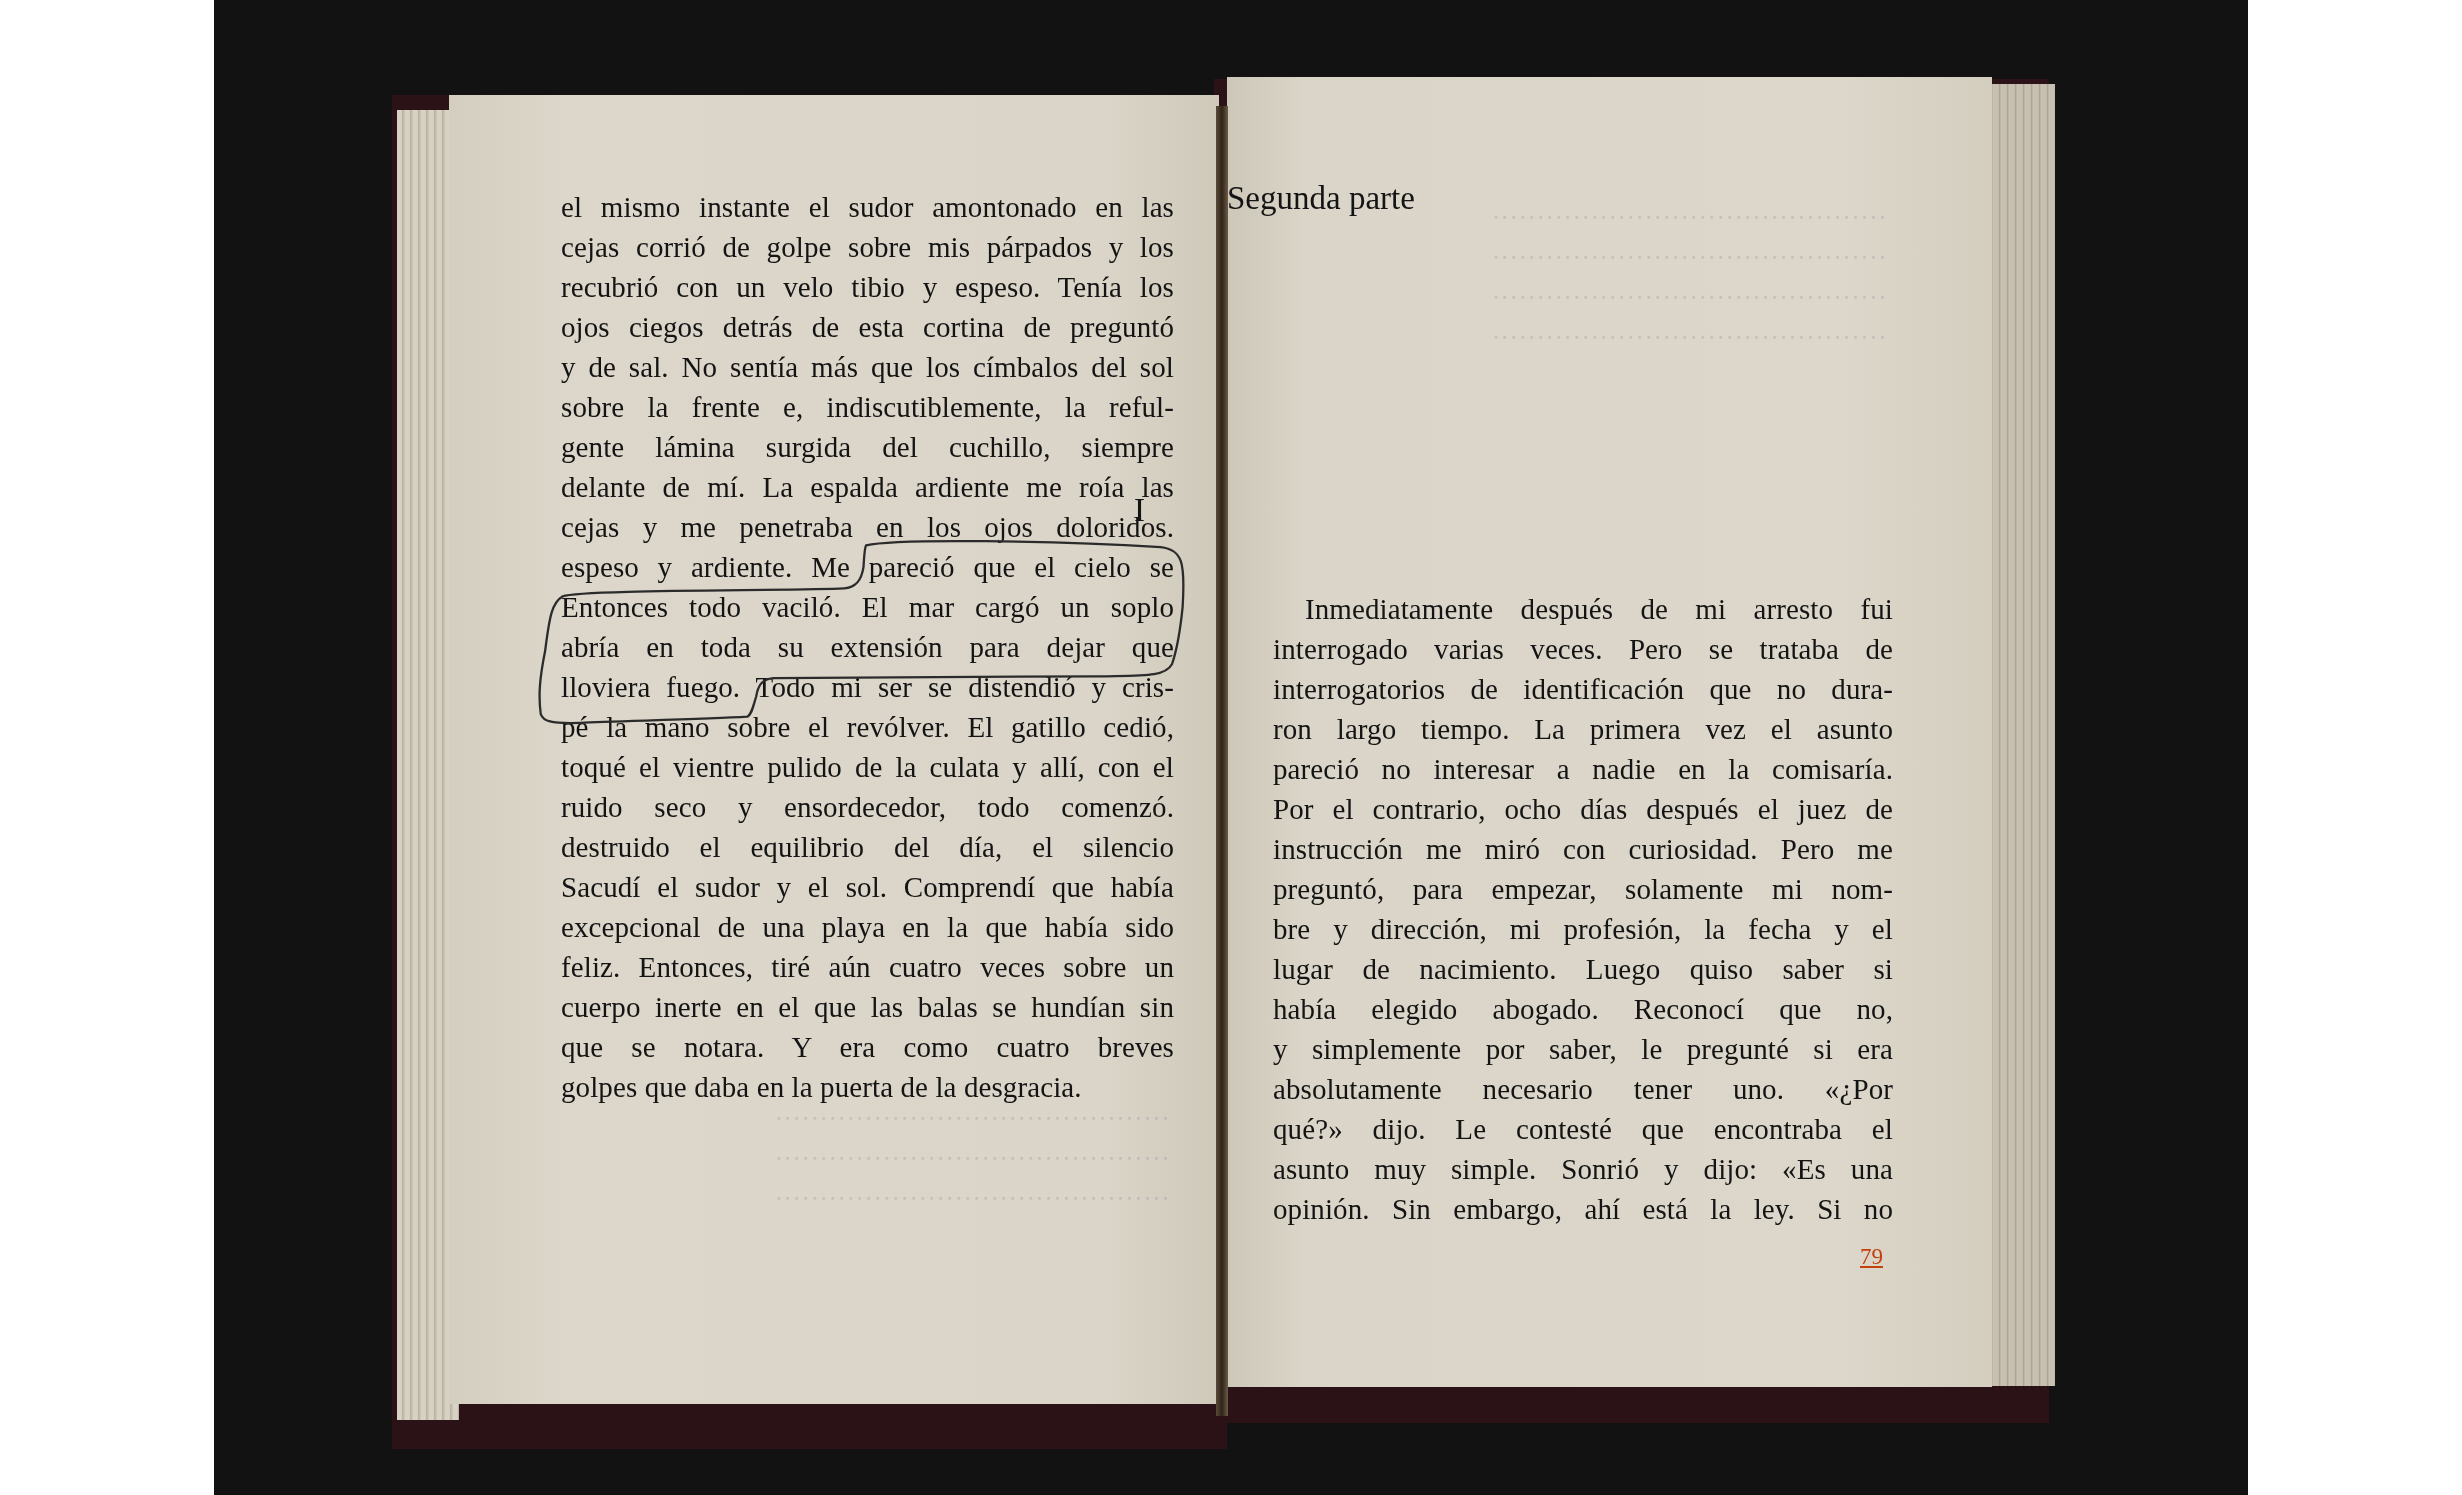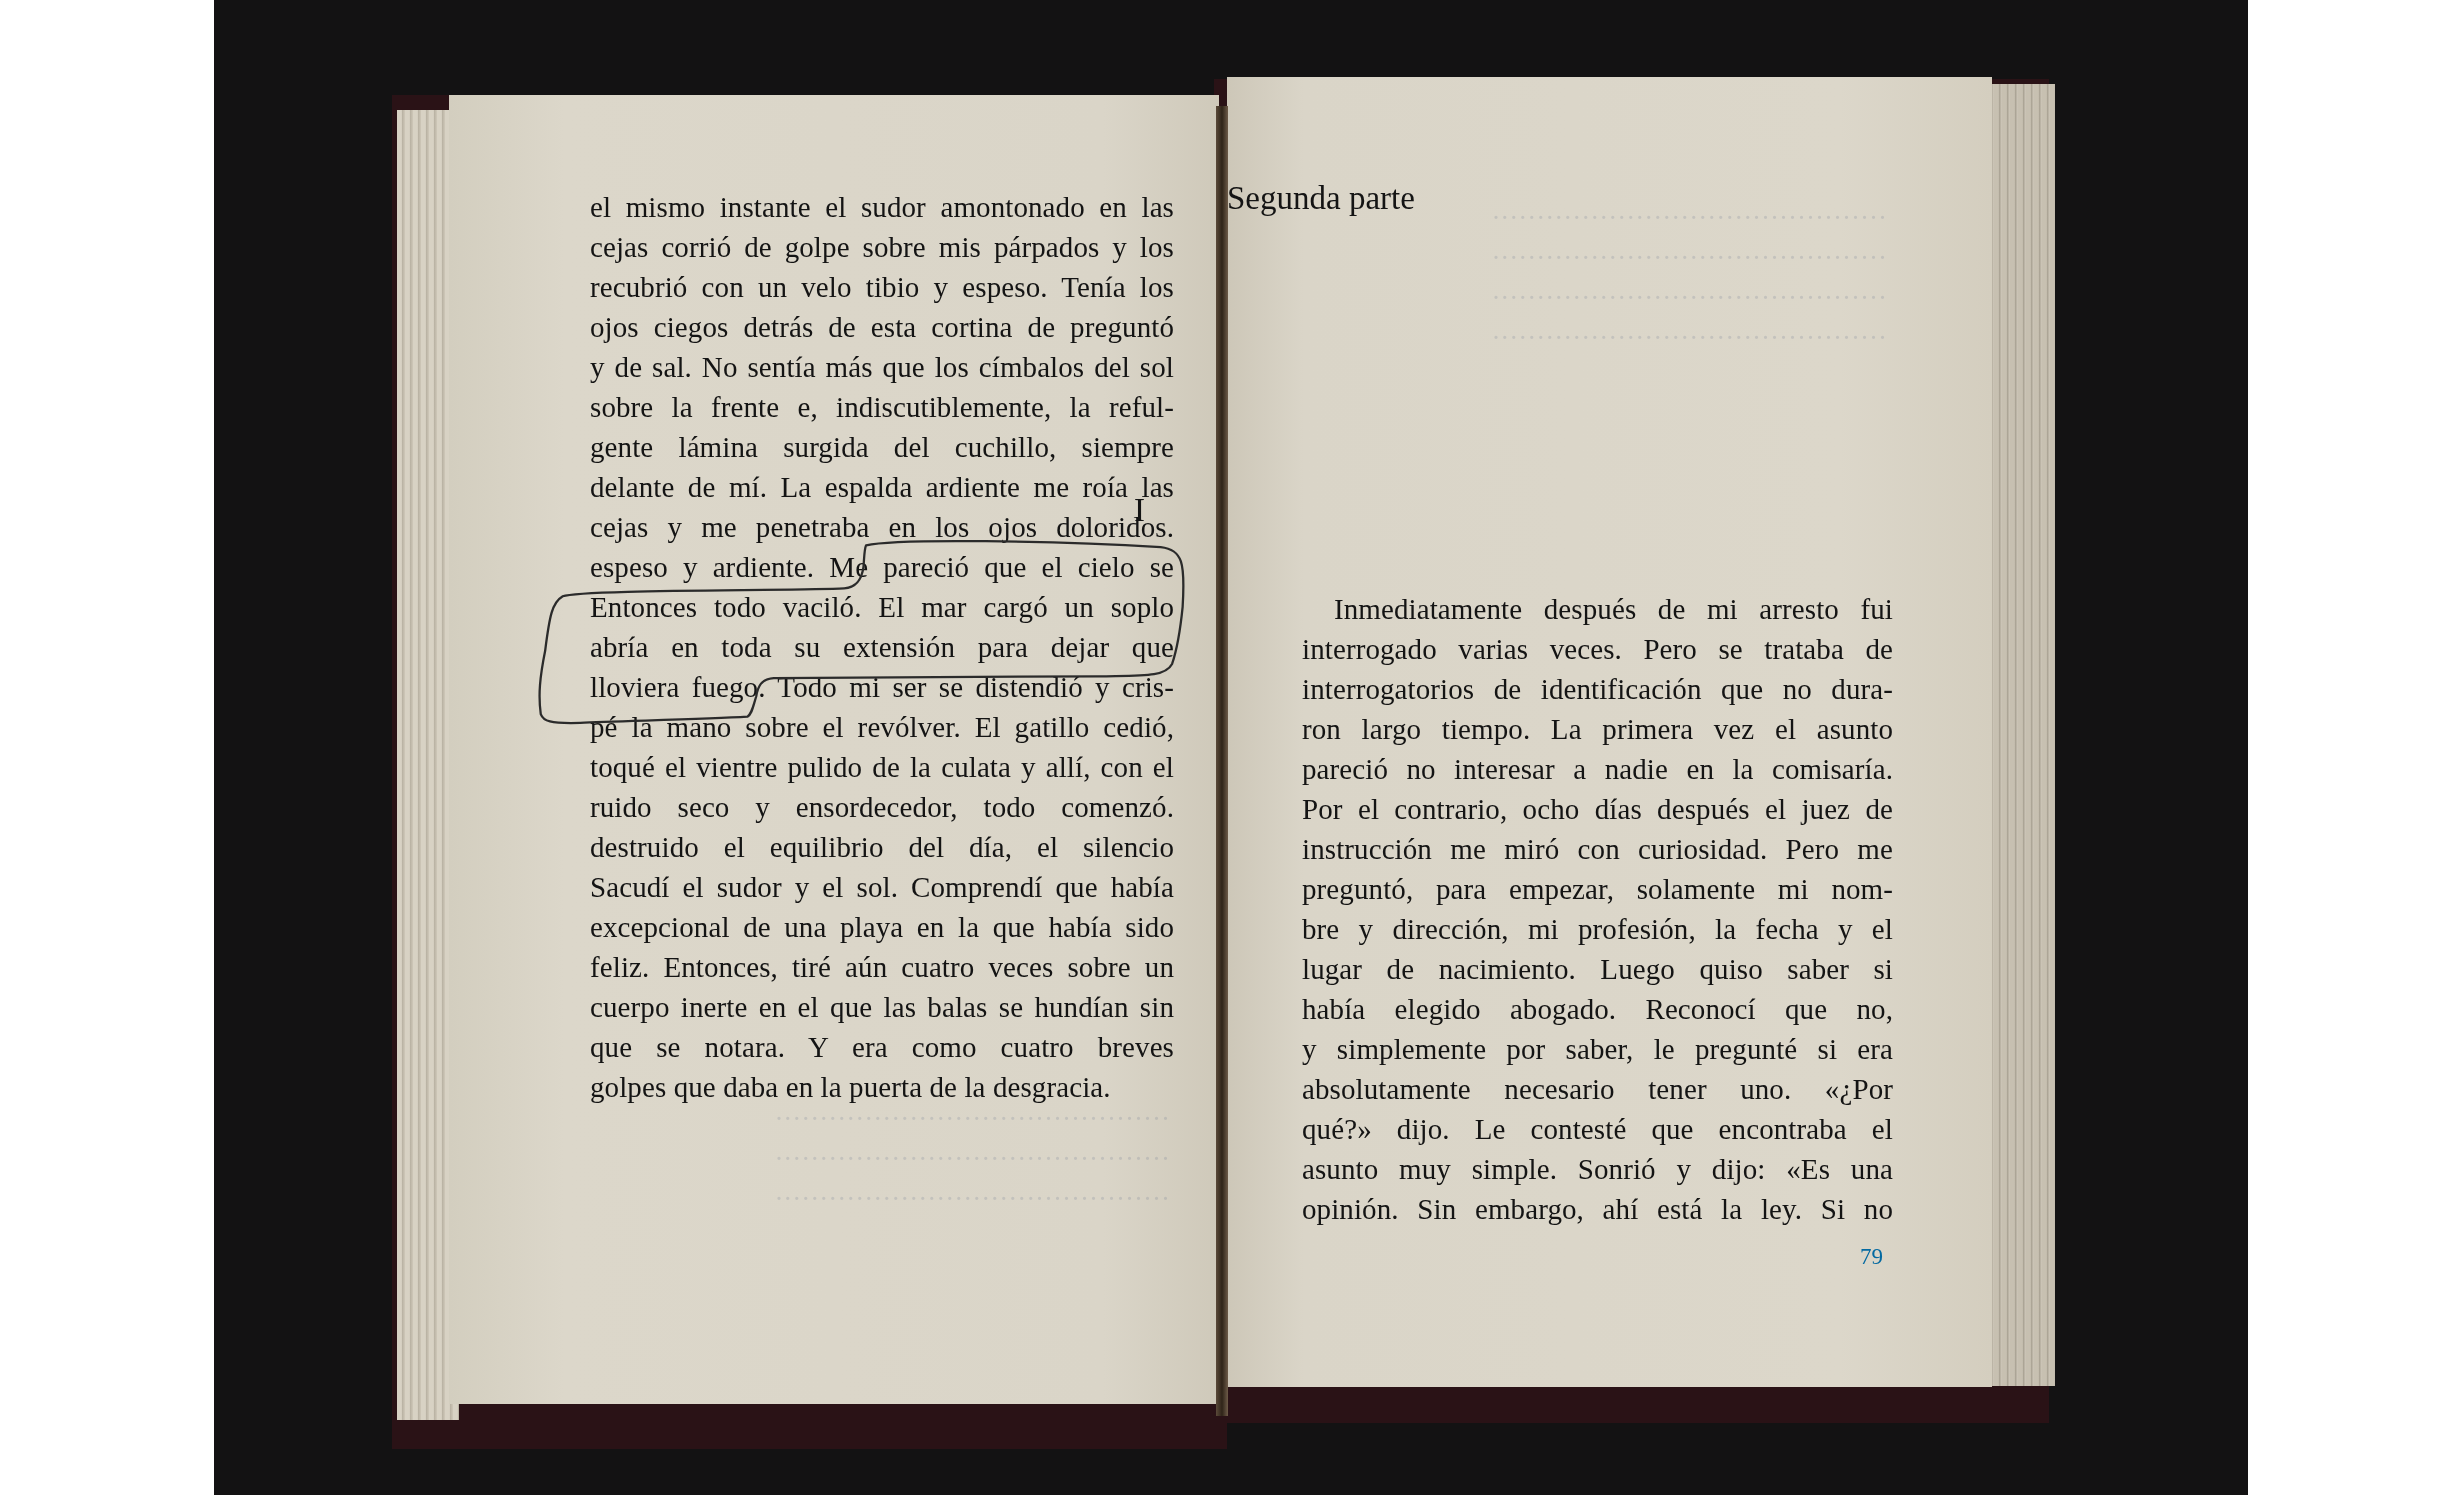--- a/index.html
+++ b/index.html
@@ -16,27 +16,27 @@
   .page { position:absolute; background:#d9d4c6; }
   .page.left { left:449px; top:95px; width:770px; height:1309px;
                background:linear-gradient(90deg,#d3cebf 0%,#dcd7ca 15%,#dad5c8 85%,#cfc9ba 100%); }
   .page.right { left:1227px; top:77px; width:765px; height:1310px;
                 background:linear-gradient(90deg,#cdc7b8 0%,#dad5c8 10%,#dcd7ca 80%,#d4cebf 100%); }
   .gutter { position:absolute; left:1216px; top:106px; width:12.3px; height:1310px;
             background:linear-gradient(90deg,#5b4a3a,#2f2418 50%,#6d5b48); }
   .col { position:absolute; color:#141414; font-size:29px; letter-spacing:0.1px; }
   .col.left { left:561px; top:187px; width:613px; }
   .col.right { left:1273px; top:589px; width:620px; }
-  .line { height:40px; line-height:40px; white-space:nowrap; text-align:justify; text-align-last:justify;margin-left:29px; }
+  .line { height:40px; line-height:40px; white-space:nowrap; text-align:justify; text-align-last:justify; }
   .line.last { text-align-last:left; }
   .line.indent { padding-left:32px; }
   .heading { position:absolute; left:1227px; width:879px; text-align:left; color:#141414; }
   .part-title { top:180px; font-size:33px; }
   .chapter-num { top:492px; font-size:33px; left:1134px; }
-  .pagenum { position:absolute; left:1860px; top:1244px; font-size:23px; color:#0369a1; }
+  .pagenum { position:absolute; left:1860px; top:1244px; font-size:23px; color:#c2410c;text-decoration:underline; }
   .bleed { position:absolute; color:#5c6a88; opacity:0.18; font-size:27px; white-space:nowrap; overflow:hidden; }
   .bleed.l { left:563px; top:1099px; width:607px; }
   .bleed.r { left:1280px; top:198px; width:607px; }
   .bleed div { height:40px; line-height:40px; transform:scaleX(-1); }
   svg.ann { position:absolute; left:0; top:0; width:2462px; height:1495px; pointer-events:none; }
 </style>
 </head>
 <body>
 
 <div class="backdrop"></div>

